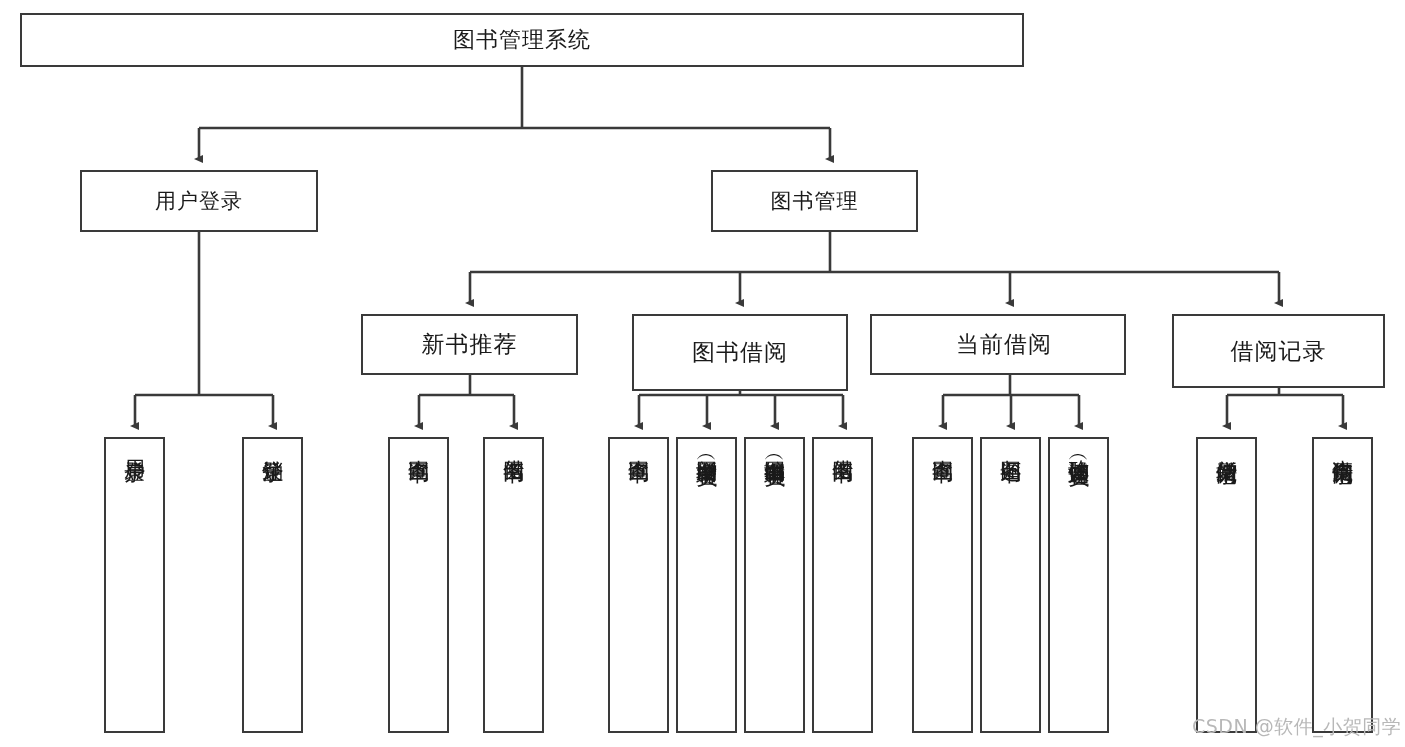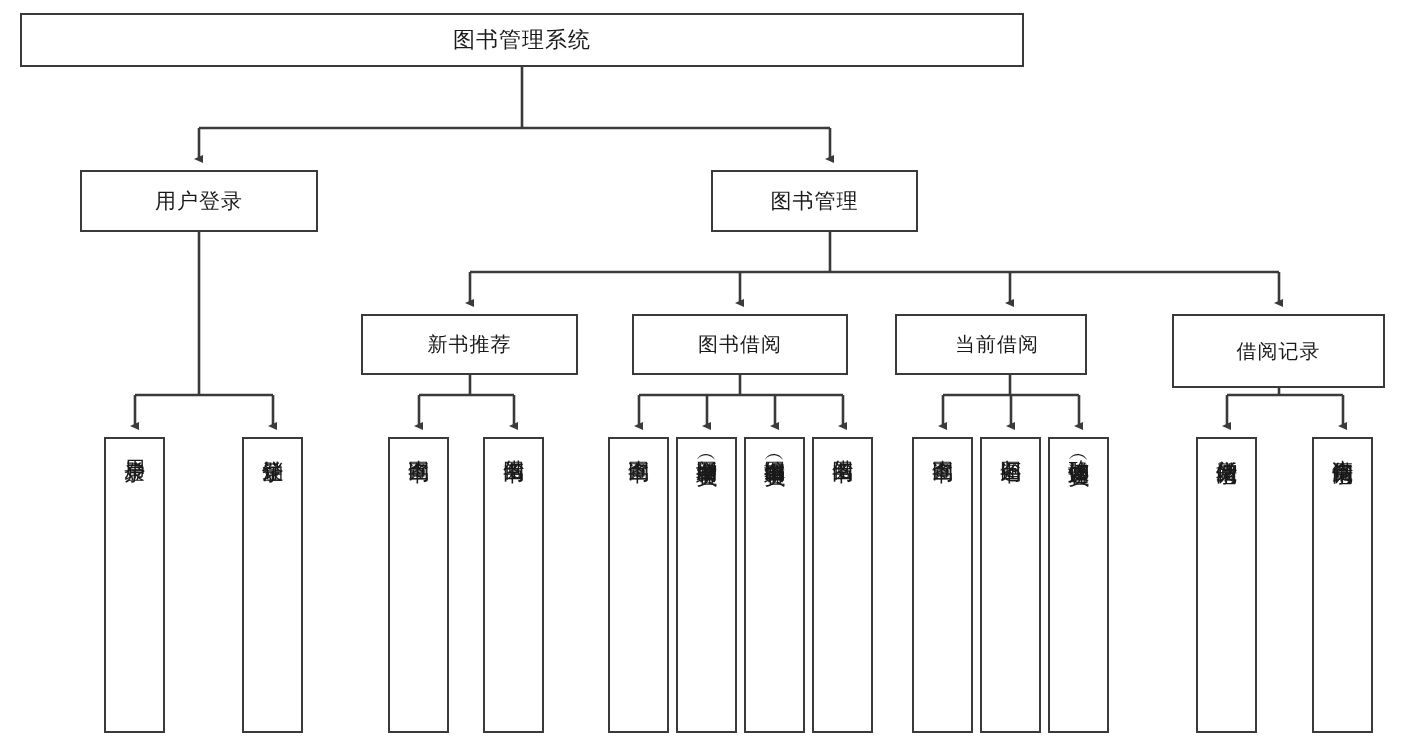--- a/index.html
+++ b/index.html
@@ -37,21 +37,21 @@
     justify-content: center;
     color: #1a1a1a;
   }
   .node.root {
     font-size: 22px;
   }
   .node.level2 {
     font-size: 21px;
   }
   .node.level3 {
-    font-size: 20px;
+    font-size: 23px;
   }
   .node.leaf {
     font-size: 21px;
     align-items: flex-start;
     padding-top: 4px;
   }
   .vtext {
     writing-mode: vertical-rl;
     text-orientation: upright;
     line-height: 1.08;
@@ -124,24 +124,24 @@
       </div>
       <div class="node level2" style="left: 80px; top: 170px; width: 238px; height: 62px;">
         <span class="htext">用户登录</span>
       </div>
       <div class="node level2" style="left: 711px; top: 170px; width: 207px; height: 62px;">
         <span class="htext">图书管理</span>
       </div>
       <div class="node level3" style="left: 361px; top: 314px; width: 217px; height: 61px;">
         <span class="htext">新书推荐</span>
       </div>
-      <div class="node level3" style="left: 632px; top: 314px; width: 216px; height: 61px;">
+      <div class="node level3" style="left: 632px; top: 314px; width: 216px; height: 77px;">
         <span class="htext">图书借阅</span>
       </div>
-      <div class="node level3" style="left: 895px; top: 314px; width: 192px; height: 61px; padding-left: 12px;">
+      <div class="node level3" style="left: 870px; top: 314px; width: 256px; height: 61px; padding-left: 12px;">
         <span class="htext">当前借阅</span>
       </div>
       <div class="node level3" style="left: 1172px; top: 314px; width: 213px; height: 74px;">
         <span class="htext">借阅记录</span>
       </div>
       <div class="node leaf" style="left: 104px; top: 437px; width: 61px; height: 296px;">
         <span class="vtext">用户登录</span>
       </div>
       <div class="node leaf" style="left: 242px; top: 437px; width: 61px; height: 296px;">
         <span class="vtext">注销登录</span>
@@ -174,14 +174,15 @@
         <span class="vtext">确认归还（管理员）</span>
       </div>
       <div class="node leaf" style="left: 1196px; top: 437px; width: 61px; height: 296px;">
         <span class="vtext">新增借阅记录</span>
       </div>
       <div class="node leaf" style="left: 1312px; top: 437px; width: 61px; height: 296px;">
         <span class="vtext">查询借阅记录</span>
       </div>
     </div>
 
+  <div class="watermark" style="left: 1192px; top: 714px;">CSDN @软件_小贺同学</div>
 
 </div>
 
 </body></html>

